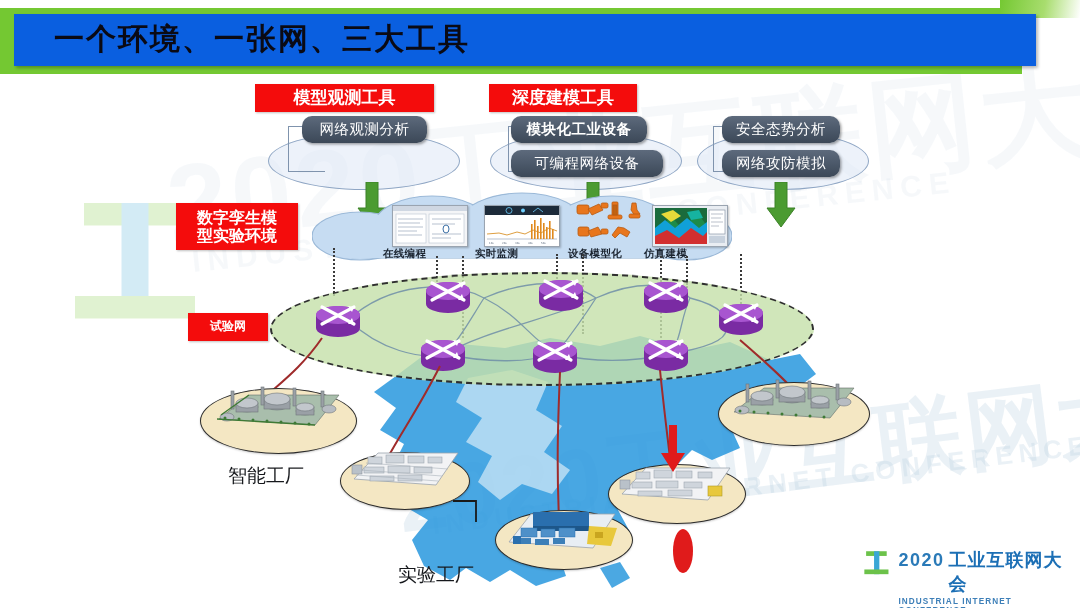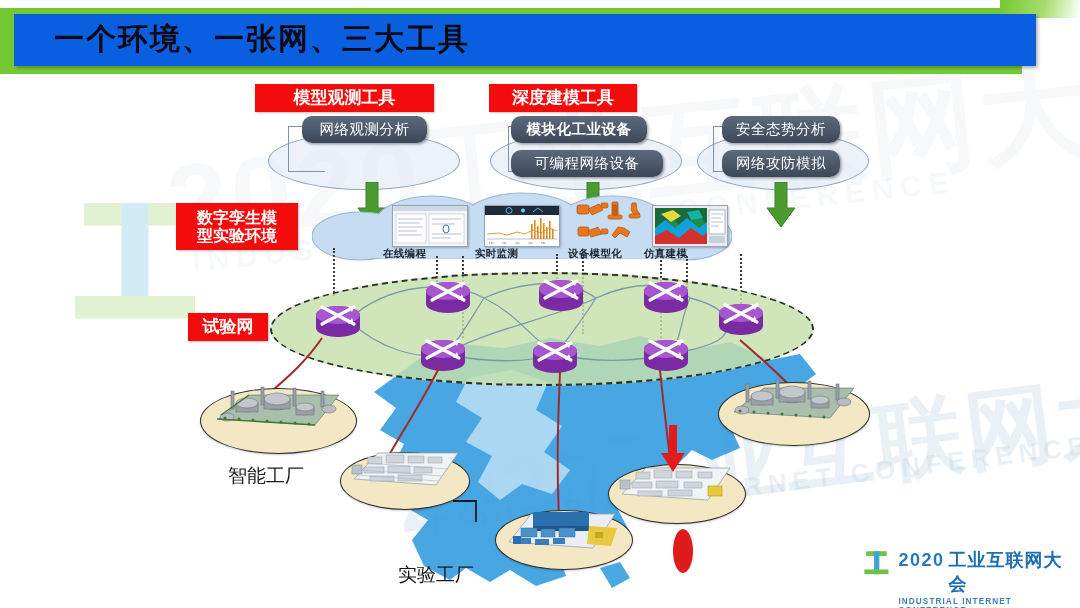--- a/index.html
+++ b/index.html
@@ -401,21 +401,21 @@
           <line x1="12" y1="20" x2="44" y2="3"></line>
           <line x1="12" y1="3" x2="44" y2="20"></line>
         </g>
         <g fill="#fff">
           <polygon points="44,3 38,2 42,8"></polygon>
           <polygon points="44,20 38,20 42,14"></polygon>
         </g>
       </g>
     </svg>
 
-  <div class="redchip" style="left:188px;top:313px;width:80px;height:28px;font-size:17px;">试验网</div>
+  <div class="redchip" style="left:188px;top:313px;width:80px;height:28px;font-size:12px;">试验网</div>
 
   <svg style="position:absolute;left:0;top:300px;width:1080px;height:308px;" viewBox="0 0 1080 308">
     <g fill="none" stroke="#9f2b2b" stroke-width="2">
       <path d="M322 38 C300 70, 276 86, 262 100"></path>
       <path d="M440 66 C418 110, 396 140, 380 172"></path>
       <path d="M560 72 C558 120, 556 170, 560 238"></path>
       <path d="M660 70 C664 110, 668 140, 672 176"></path>
       <path d="M740 40 C770 66, 790 84, 800 98"></path>
     </g>
   </svg>

